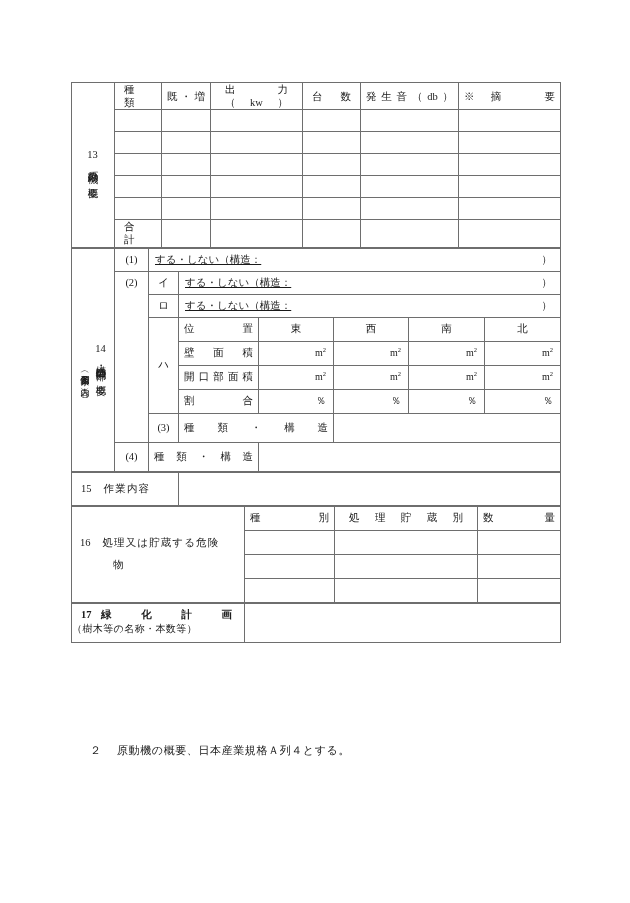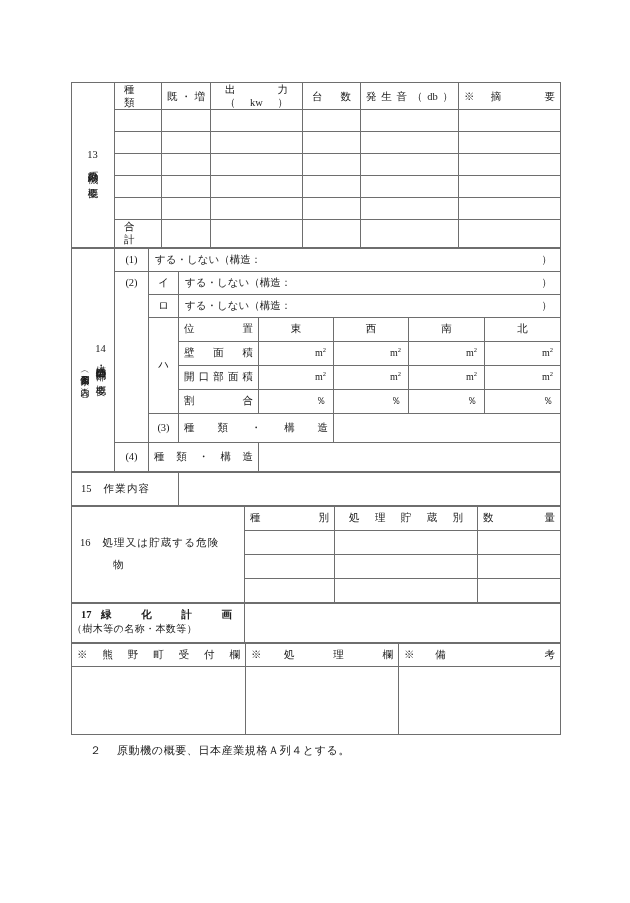--- a/index.html
+++ b/index.html
@@ -46,21 +46,21 @@
     padding: 0;
     margin: 0;
     vertical-align: middle;
     font-size: 10.5px;
     line-height: 1.25;
     background: #fff;
   }
 
   
   .ctr   { text-align: center; }
-  .lft   { text-align: left;  padding-left: 6px; }
+  .lft   { text-align: left;  padding-left: 6px; text-decoration: underline; }
 
   
   .spread {
     display: block;
     text-align: justify;
     text-align-last: justify;
     padding: 0 9px;
   }
   .spread-tight {
     display: block;
@@ -490,45 +490,20 @@
             <div class="lbl17">
               <span class="l1"><span style="letter-spacing:0">17</span><span>緑　化　計　画</span></span>
               <span class="l2">（樹木等の名称・本数等）</span>
             </div>
           </td>
           <td></td>
         </tr>
       </tbody>
     </table>
 
-    <table class="form">
-      <colgroup>
-          <col style="width:174px">
-          <col style="width:153px">
-          <col style="width:162px">
-        </colgroup>
-      <tbody>
-        <tr>
-          <td style="height:22px">
-            <span class="spread-tight">※　熊　野　町　受　付　欄</span>
-          </td>
-          <td>
-            <span class="spread-tight">※　処　　理　　欄</span>
-          </td>
-          <td>
-            <span class="spread-tight">※　備　　　　　　考</span>
-          </td>
-        </tr>
-        <tr>
-          <td style="height:67px"></td>
-          <td></td>
-          <td></td>
-        </tr>
-      </tbody>
-    </table>
 
   </div>
 
   <div class="notes">
     <div class="note-row">
       <span class="note-marker indent">２</span>
       <span class="note-body">原動機の概要、日本産業規格Ａ列４とする。</span>
     </div>
   </div>
 

